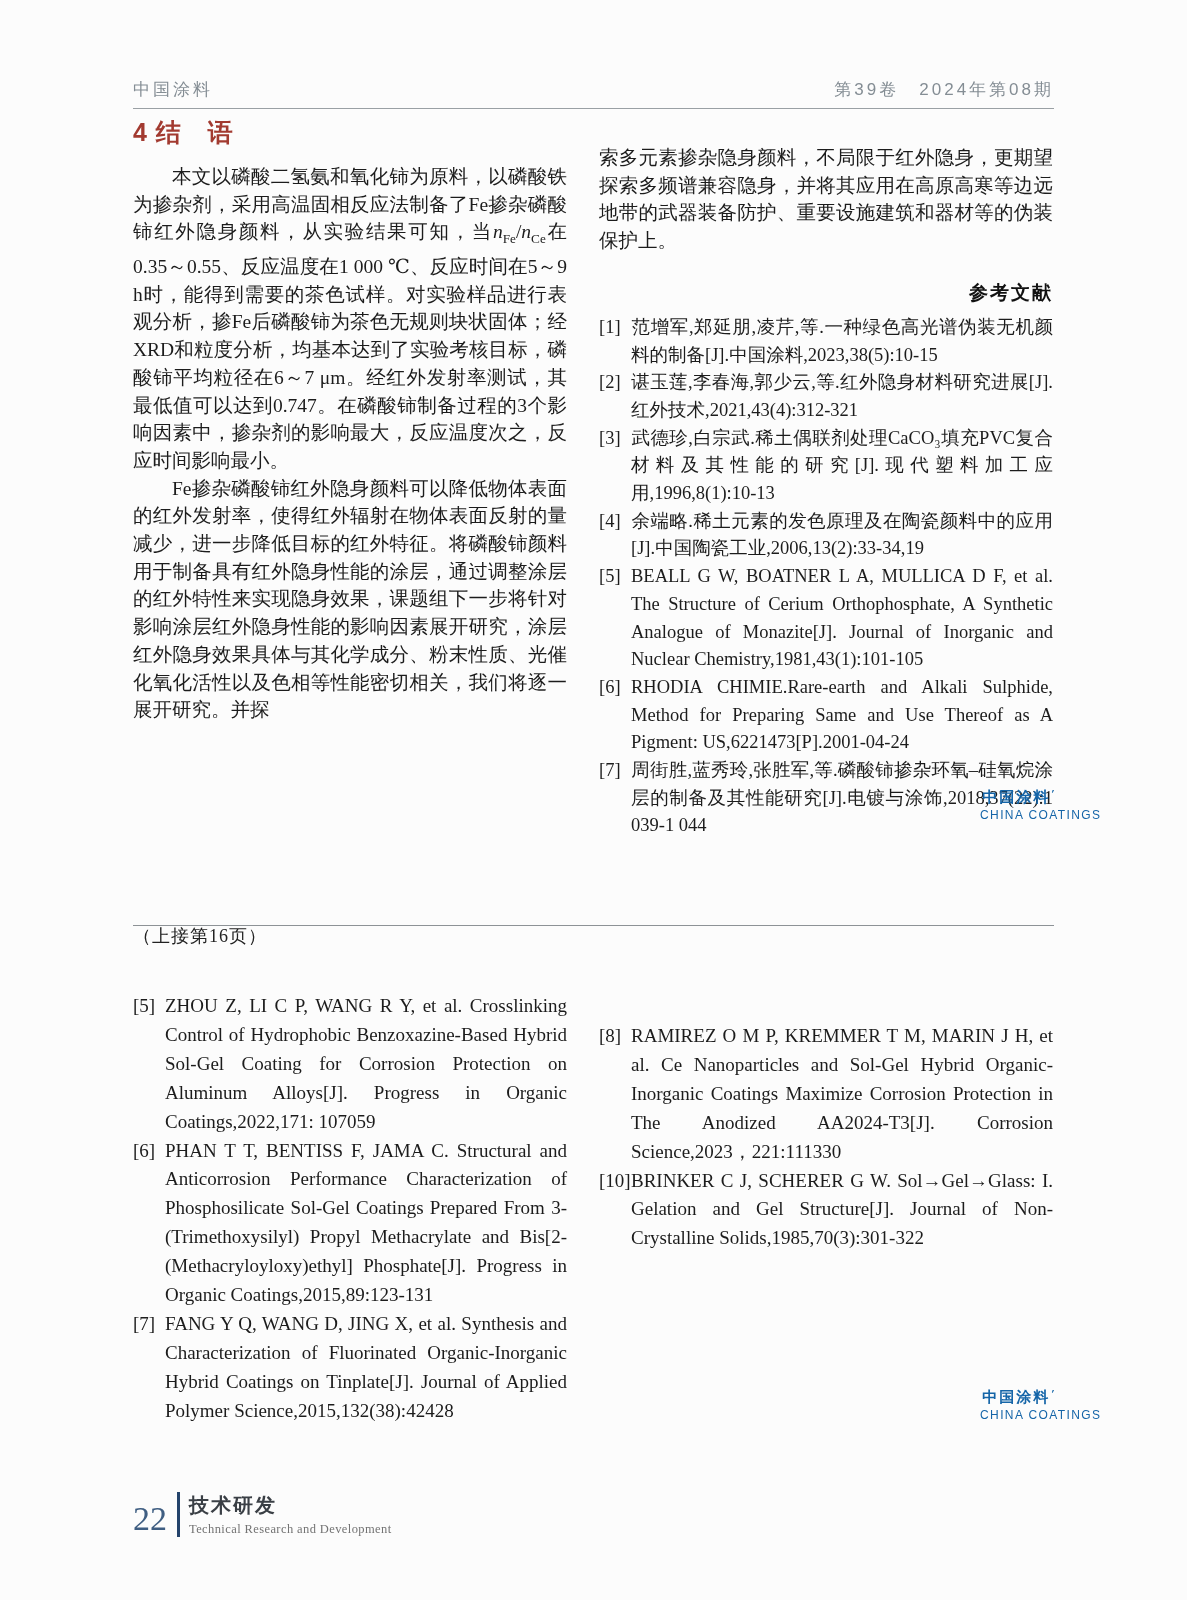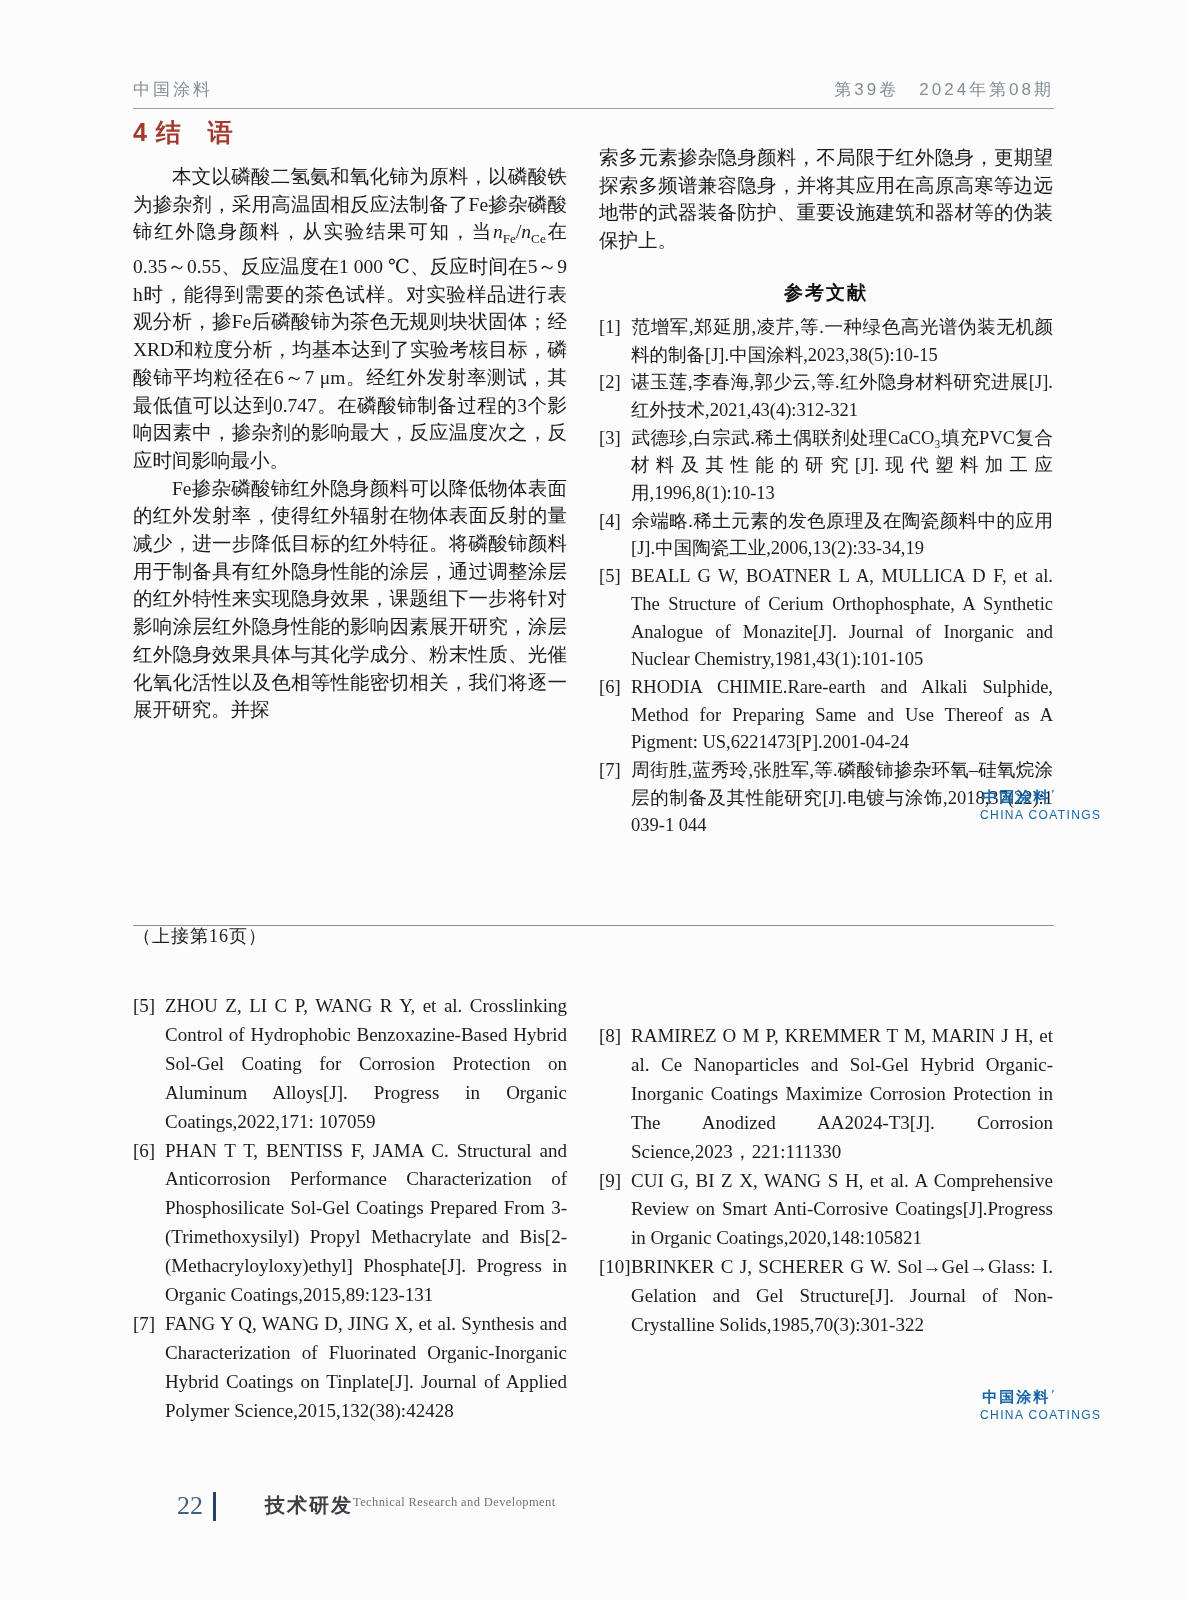--- a/index.html
+++ b/index.html
@@ -33,21 +33,21 @@
     font-size:19.5px;line-height:27.7px;margin:0;
     text-indent:2em;text-align:justify;
   }
   .para.noindent{text-indent:0;}
   .seg-i{font-style:italic;}
   .seg-sub{font-size:0.68em;vertical-align:sub;}
   
   .refs-heading{
     font-family:"Liberation Sans","DejaVu Sans",sans-serif;
     font-weight:bold;font-size:19px;color:#111;
-    text-align:center;letter-spacing:2px;margin:25px 0 8px 0;
+    text-align:right;letter-spacing:2px;margin:25px 0 8px 0;
     text-indent:0;
   }
   .ref{
     font-size:18.5px;line-height:27.7px;
     padding-left:32px;text-indent:-32px;text-align:justify;margin:0;
   }
   .ref .num{display:inline-block;min-width:32px;text-indent:0;}
   .lower-refs .ref{font-size:19px;line-height:28.9px;}
   
   .cont-note{
@@ -68,25 +68,25 @@
   }
   .logo-mark{font-size:9px;vertical-align:top;color:#1565a8;}
   .logo-en{
     font-family:"Liberation Sans","DejaVu Sans",sans-serif;
     font-size:12px;color:#1565a8;letter-spacing:1.4px;margin-top:3px;
     white-space:nowrap;
   }
   
   .footer{position:absolute;left:133px;top:1492px;display:flex;align-items:stretch;}
   .page-num{
-    font-size:26px;color:#3f5e82;align-self:flex-end;
-    margin-right:10px;line-height:1.1;margin-left:44px;
+    font-size:34px;color:#3f5e82;align-self:flex-end;
+    margin-right:10px;line-height:1.1;
   }
   .footer-bar{width:3px;background:#24436b;margin-right:9px;}
-  .footer-text{display:flex;flex-direction:row;justify-content:flex-start;margin-left:40px;}
+  .footer-text{display:flex;flex-direction:column;justify-content:flex-start;}
   .footer-cn{
     font-family:"Liberation Sans","DejaVu Sans",sans-serif;
     font-weight:bold;font-size:20px;color:#3a3f45;letter-spacing:2px;
   }
   .footer-en{font-size:12.5px;color:#737373;margin-top:3px;letter-spacing:0.4px;}
 </style>
 </head>
 <body>
 
 <div class="page">
@@ -124,21 +124,20 @@
   <div class="cont-note">（上接第16页）</div>
 
   <div class="lower-refs lower-left">
     <p class="ref"><span class="num">[5]</span><span>ZHOU Z, LI C P, WANG R Y, et al. Crosslinking Control of Hydrophobic Benzoxazine-Based Hybrid Sol-Gel Coating for Corrosion Protection on Aluminum Alloys[J]. Progress in Organic Coatings,2022,171: 107059</span></p>
     <p class="ref"><span class="num">[6]</span><span>PHAN T T, BENTISS F, JAMA C. Structural and Anticorrosion Performance Characterization of Phosphosilicate Sol-Gel Coatings Prepared From 3-(Trimethoxysilyl) Propyl Methacrylate and Bis[2-(Methacryloyloxy)ethyl] Phosphate[J]. Progress in Organic Coatings,2015,89:123-131</span></p>
     <p class="ref"><span class="num">[7]</span><span>FANG Y Q, WANG D, JING X, et al. Synthesis and Characterization of Fluorinated Organic-Inorganic Hybrid Coatings on Tinplate[J]. Journal of Applied Polymer Science,2015,132(38):42428</span></p>
   </div>
 
   <div class="lower-refs lower-right">
     <p class="ref"><span class="num">[8]</span><span>RAMIREZ O M P, KREMMER T M, MARIN J H, et al. Ce Nanoparticles and Sol-Gel Hybrid Organic-Inorganic Coatings Maximize Corrosion Protection in The Anodized AA2024-T3[J]. Corrosion Science,2023，221:111330</span></p>
-    <p class="ref"><span class="num">[9]</span><span>CUI G, BI Z X, WANG S H, et al. A Comprehensive Review on Smart Anti-Corrosive Coatings[J].Progress in Organic Coatings,2020,148:105821</span></p>
     <p class="ref"><span class="num">[10]</span><span>BRINKER C J, SCHERER G W. Sol→Gel→Glass: I. Gelation and Gel Structure[J]. Journal of Non-Crystalline Solids,1985,70(3):301-322</span></p>
   </div>
 
   <div class="logo logo-2">
     <div class="logo-cn"><span>中国涂料</span><span class="logo-mark">’</span></div>
     <div class="logo-en">CHINA COATINGS</div>
   </div>
 
   <div class="footer">
     <div class="page-num">22</div>

